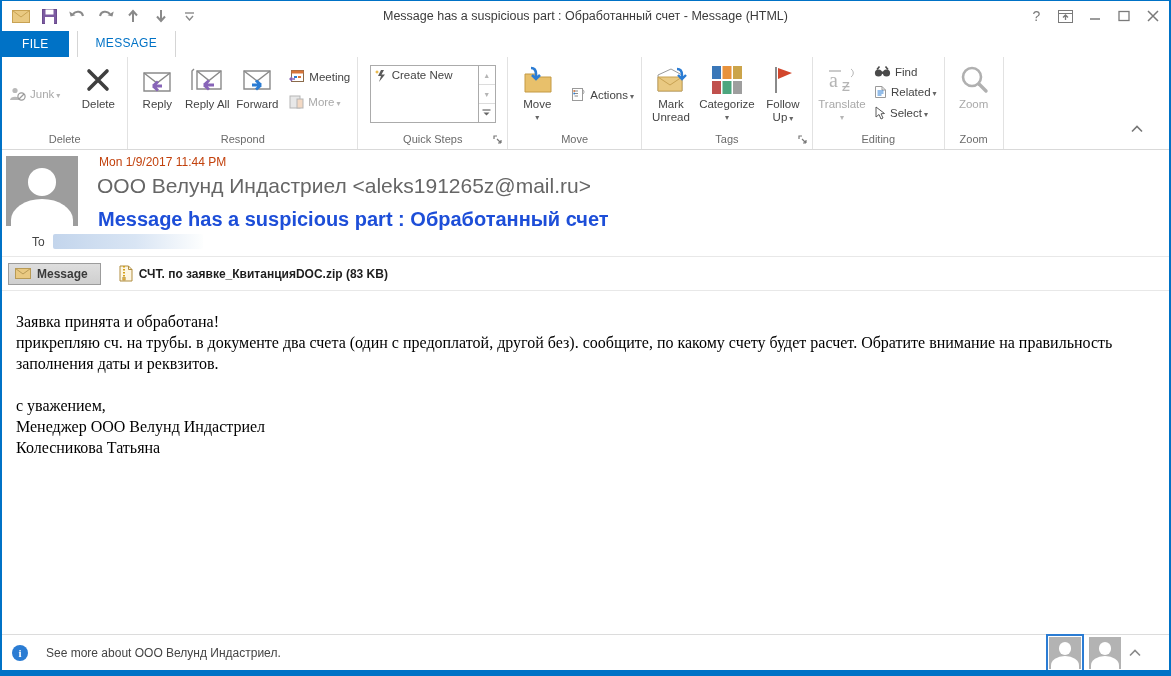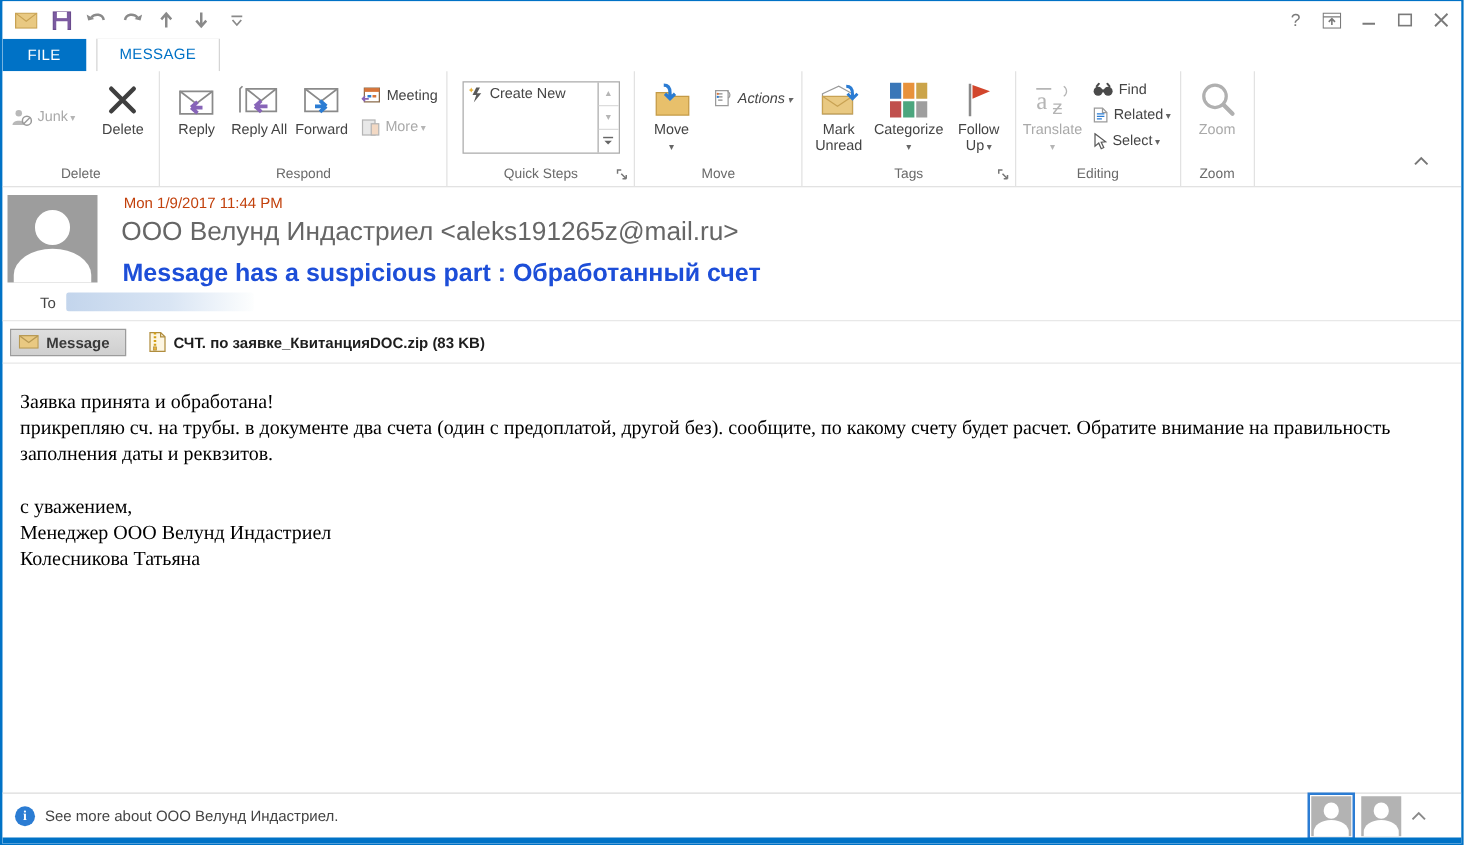--- a/index.html
+++ b/index.html
@@ -60,21 +60,21 @@
   .msg-tab { display:flex; align-items:center; gap:6px; height:22px; padding:0 12px 0 6px; background:linear-gradient(#dedede,#cfcfcf); border:1px solid #9c9c9c; font-size:12px; font-weight:bold; color:#3a3a3a; }
   .attach-item { display:flex; align-items:center; gap:6px; font-size:12px; font-weight:600; color:#1e1e1e; }
 
   
   .body-area { padding:20px 16px 0 14px; font-family:"Liberation Serif", serif; font-size:16px; line-height:21px; color:#000; }
   .body-area .pline { min-height:21px; }
 
   
   .people { position:absolute; left:0; right:0; bottom:5px; height:36px; background:#fff; border-top:1px solid #dcdcdc; display:flex; align-items:center; padding:0 10px; }
   .info-ic { width:16px; height:16px; border-radius:50%; background:#2b7cd3; color:#fff; font-size:11px; font-weight:bold; display:flex; align-items:center; justify-content:center; font-family:"Liberation Serif",serif; }
-  .people-text { font-size:12px; color:#444; margin-left:8px; }
+  .people-text { font-size:12px; color:#444; margin-left:18px; }
   .people-right { margin-left:auto; display:flex; align-items:center; gap:8px; padding-right:18px; }
   .avatar-sm { position:relative; width:32px; height:32px; background:#b3b3b3; overflow:hidden; }
   .avatar-sm.sel { outline:2px solid #2b7cd3; outline-offset:1px; }
   .bottom-bar { position:absolute; left:0; right:0; bottom:0; height:5px; background:#0072C6; }
   svg { display:block; }
 </style>
 </head>
 <body>
 
 <div class="window">
@@ -116,20 +116,21 @@
             <path d="M6,1 L6,11 M2,7.5 L6,12 L10,7.5" fill="none" stroke="#8a8a8a" stroke-width="2"></path>
           </svg>
       </div>
       <div class="qat-btn">
         <svg width="9" height="9" viewBox="0 0 9 9">
             <path d="M0,1 H9" stroke="#8a8a8a" stroke-width="1.4"></path>
             <path d="M1,4 L4.5,8 L8,4" fill="none" stroke="#8a8a8a" stroke-width="1.4"></path>
           </svg>
       </div>
     </div>
+    <div class="title-text">Message has a suspicious part : Обработанный счет - Message (HTML)</div>
     <div class="win-controls">
       <div class="win-btn">?</div>
       <div class="win-btn">
         <svg width="15" height="13" viewBox="0 0 15 13">
             <rect x="0.5" y="0.5" width="14" height="12" fill="none" stroke="#7a7a7a"></rect>
             <path d="M0.5,3.5 H14.5" stroke="#7a7a7a"></path>
             <path d="M7.5,10 L7.5,5.5 M5,7.5 L7.5,5 L10,7.5" fill="none" stroke="#7a7a7a" stroke-width="1.3"></path>
           </svg>
       </div>
       <div class="win-btn">
@@ -272,21 +273,21 @@
         <div class="btn-large">
           <span class="ic">
             <svg width="32" height="28" viewBox="0 0 32 28">
                 <path d="M4,8 H14 L17,11 H30 V26 H4 Z" fill="#e8c06b" stroke="#c49a45"></path>
                 <path d="M10,2 C14,2 15,5 15,8 L15,12 M11,9 L15,13 L19,9" fill="none" stroke="#2b7cd3" stroke-width="2.6"></path>
               </svg>
           </span>
           <span>Move</span>
           <span class="caret-below"></span>
         </div>
-        <div class="btn-small" style="margin-top:10px; margin-left:6px;font-style:italic;">
+        <div class="btn-small" style="margin-top:26px; margin-left:6px;">
           <svg width="15" height="15" viewBox="0 0 15 15">
               <rect x="1.5" y="1.5" width="10" height="12" fill="#fff" stroke="#9a9a9a"></rect>
               <path d="M3.5,4 H7 M3.5,6.5 H7 M3.5,9 H7" stroke="#8a8a8a"></path>
               <circle cx="3.2" cy="4" r="0.9" fill="#d8753a"></circle>
               <circle cx="3.2" cy="6.5" r="0.9" fill="#2b7cd3"></circle>
               <path d="M11,2 C13.5,3.5 13.5,6 11.5,7.5" fill="none" stroke="#9a9a9a"></path>
             </svg>
           <span class="caret">Actions</span>
         </div>
       </div>

